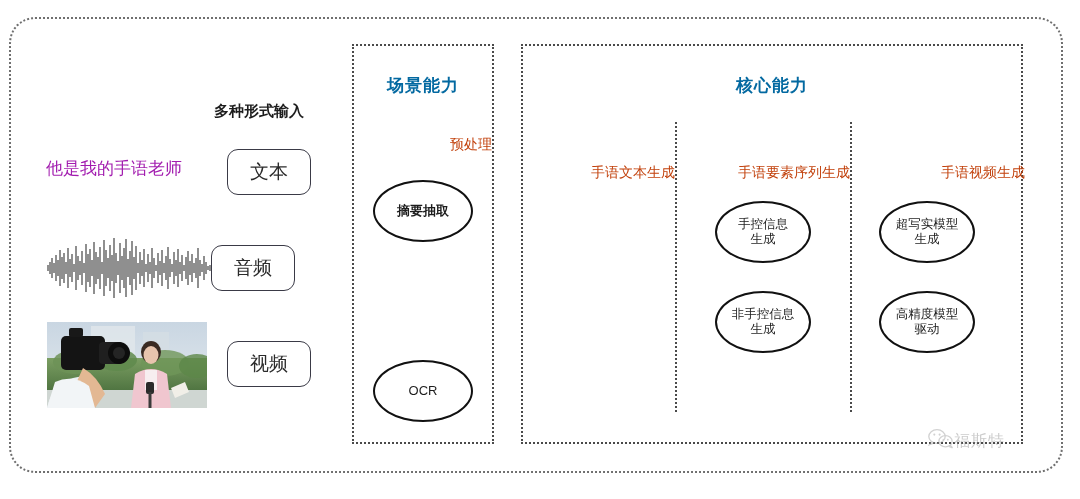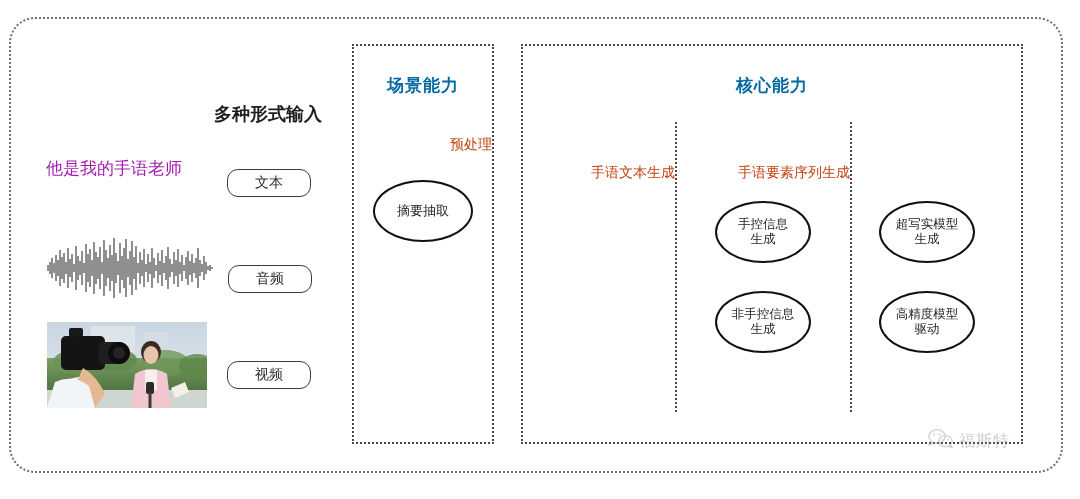--- a/index.html
+++ b/index.html
@@ -99,50 +99,49 @@
     background: #ffffff;
     white-space: pre-line;
   }
   .ellipse.small-lbl { font-size: 12.5px; }
 
   
   #input-header {
     position: absolute;
     left: 214px;
     top: 102px;
-    font-size: 18px;
+    font-size: 15px;
     font-weight: bold;
     color: #1d1d1d;
     white-space: nowrap;
   }
   #sample-sentence {
     position: absolute;
     left: 46px;
     top: 157px;
     font-size: 17px;
     color: #a21caf;
     white-space: nowrap;
   }
   .input-chip {
     position: absolute;
     width: 84px;
-    height: 28px;
+    height: 46px;
     border: 1.6px solid #3a3a46;
     border-radius: 11px;
     box-sizing: border-box;
     display: flex;
     align-items: center;
     justify-content: center;
-    font-size: 14px;
+    font-size: 19px;
     color: #2b2b2b;
     background: #ffffff;
-    margin-top: 20px;
   }
   #chip-text  { left: 227px; top: 149px; }
-  #chip-audio { left: 228px; top: 245px; text-align: center; }
+  #chip-audio { left: 211px; top: 245px; text-align: center; }
   #chip-video { left: 227px; top: 341px; }
 
   
   #waveform {
     position: absolute;
     left: 44px;
     top: 236px;
     width: 172px;
     height: 64px;
   }
@@ -156,21 +155,20 @@
     overflow: hidden;
   }
 
   
   #watermark {
     position: absolute;
     left: 928px;
     top: 428px;
     display: flex;
     align-items: center;
-    gap: 5px;
     opacity: 0.45;
   }
   #watermark .wm-text {
     font-size: 16px;
     color: #8d8d8d;
     letter-spacing: 1px;
   }
 </style>
 </head>
 <body>
@@ -324,37 +322,39 @@
 
   <div id="chip-text" class="input-chip">文本</div>
   <div id="chip-audio" class="input-chip">音频</div>
   <div id="chip-video" class="input-chip">视频</div>
 
   <div id="panel-scene" class="panel">
     <div class="panel-title">场景能力</div>
 
     <div class="section-label" style="left:0; right:0; top:90px;">预处理</div>
 
-    <div class="ellipse" style="left:19px; top:134px; width:100px; height:62px;">摘要抽取</div>
+    <div class="ellipse" style="left:19px; top:134px; width:100px; height:62px;font-weight:bold;">摘要抽取</div>
+    <div class="ellipse" style="left:19px; top:314px; width:100px; height:62px;">OCR</div>
   </div>
 
   <div id="panel-core" class="panel">
     <div class="panel-title">核心能力</div>
 
     <div id="divider-1" class="col-divider"></div>
     <div id="divider-2" class="col-divider"></div>
 
     <div class="section-label" style="left:0px; width:152px; top:118px;">手语文本生成</div>
 
     <div class="section-label" style="left:152px; width:175px; top:118px;">手语要素序列生成</div>
     <div class="ellipse small-lbl" style="left:192px; top:155px; width:96px; height:62px;">手控信息
 生成</div>
     <div class="ellipse small-lbl" style="left:192px; top:245px; width:96px; height:62px;">非手控信息
 生成</div>
 
+    <div class="section-label" style="left:327px; width:175px; top:118px;">手语视频生成</div>
     <div class="ellipse small-lbl" style="left:356px; top:155px; width:96px; height:62px;">超写实模型
 生成</div>
     <div class="ellipse small-lbl" style="left:356px; top:245px; width:96px; height:62px;">高精度模型
 驱动</div>
   </div>
 
   <div id="watermark">
     <span>
       <svg width="26" height="22" viewBox="0 0 26 22" aria-hidden="true">
         <ellipse cx="9" cy="8.5" rx="8.2" ry="6.8" fill="none" stroke="#9a9a9a" stroke-width="1.3"></ellipse>

